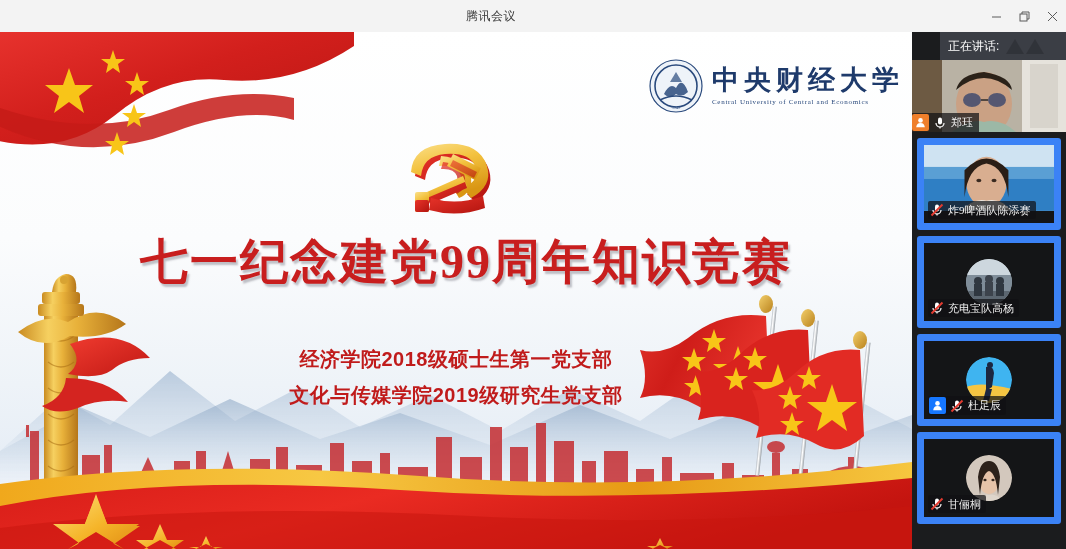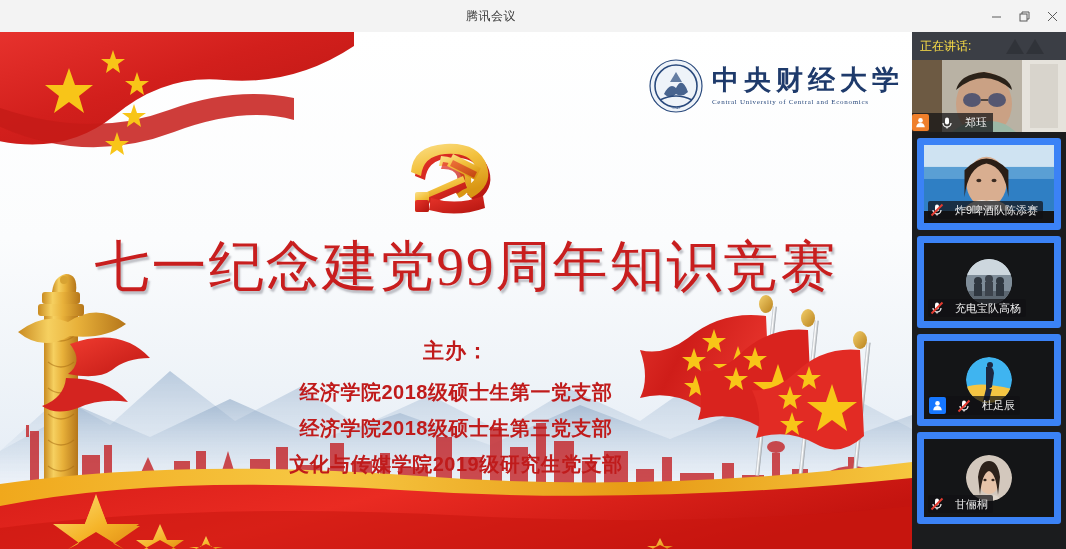--- a/index.html
+++ b/index.html
@@ -51,38 +51,38 @@
            color:#1e3a6b;letter-spacing:5px;text-shadow:0 1px 1px rgba(255,255,255,.8);}
   .logo-en{font-family:"Liberation Serif","DejaVu Serif",serif;font-size:7px;color:#2a4a7d;
            letter-spacing:.7px;margin-top:5px;}
 
   
   .emblem{position:absolute;left:50%;top:104px;transform:translateX(-50%);width:118px;height:84px;}
 
   
   .bigtitle{position:absolute;left:0;top:198px;width:932px;text-align:center;
             font-family:"Liberation Serif","DejaVu Serif",serif;
-            font-size:55px;font-weight:normal;color:#c81e1e;letter-spacing:2px;
+            font-size:48px;font-weight:bold;color:#c81e1e;letter-spacing:2px;
             text-shadow:2px 3px 2px rgba(120,120,130,.45);white-space:nowrap;}
 
   
   .org{position:absolute;left:0;top:305px;width:912px;text-align:center;}
   .org-head{font-size:21px;font-weight:bold;color:#c01b1b;letter-spacing:1px;margin-bottom:14px;}
   .org-line{font-size:20px;font-weight:bold;color:#c01b1b;letter-spacing:.5px;margin:9px 0;}
 
   
   .sb-head{height:28px;display:flex;align-items:center;padding:0 8px;
-           background:#3b3e45;color:#fde047;font-size:12px;position:relative;overflow:hidden;}
+           background:#3b3e45;color:#ffffff;font-size:12px;position:relative;overflow:hidden;margin-left:28px;}
   .sb-head .wm{position:absolute;right:18px;top:4px;opacity:.22;}
   .tile{position:relative;margin:6px 5px 0 5px;height:78px;border:7px solid #3b82f6;
         border-radius:3px;overflow:hidden;background:#141517;}
   .tile.speaking{margin:0 0 0 0;height:72px;border:none;border-radius:0;}
   .tile-media{position:absolute;inset:0;}
-  .tile-label{position:absolute;left:4px;bottom:4px;display:flex;align-items:center;gap:10px;
-              background:rgba(16,17,19,.72);border-radius:2px;padding:1px 5px 1px 1px;max-width:140px;}
+  .tile-label{position:absolute;left:4px;bottom:4px;display:flex;align-items:center;gap:3px;
+              background:rgba(16,17,19,.72);border-radius:2px;padding:1px 5px 1px 1px;max-width:140px;font-family:Liberation Serif, serif;}
   .tile.speaking .tile-label{left:0;bottom:0;border-radius:0;padding:1px 6px 1px 0;}
   .av{width:17px;height:17px;border-radius:2px;flex:0 0 auto;display:flex;align-items:center;justify-content:center;}
   .av.orange{background:#ef7f2b;}
   .av.blue{background:#1677ff;}
   .mic{width:16px;height:16px;flex:0 0 auto;}
   .nm{color:#f0f0f0;font-size:11px;white-space:nowrap;overflow:hidden;
       text-overflow:ellipsis;filter:blur(.35px);}
 
   .avatar-circle{position:absolute;left:50%;top:50%;transform:translate(-50%,-50%);
                  width:46px;height:46px;border-radius:50%;overflow:hidden;}
@@ -357,23 +357,21 @@
         <path d="M30,62 L68,46 L70,52 L33,68 Z" fill="url(#em2)"></path>
 
         <rect x="18" y="56" width="14" height="20" rx="2" fill="url(#em1)"></rect>
         <rect x="18" y="64" width="14" height="12" rx="2" fill="url(#em2)"></rect>
         <path d="M34,62 Q60,70 86,60 L88,72 Q60,82 32,74 Z" fill="url(#em2)"></path>
       </svg>
 
       <div class="bigtitle">七一纪念建党99周年知识竞赛</div>
 
       <div class="org">
-        <div class="org-head">主办：</div>
         <div class="org-line">经济学院2018级硕士生第一党支部</div>
-        <div class="org-line">经济学院2018级硕士生第三党支部</div>
         <div class="org-line">文化与传媒学院2019级研究生党支部</div>
       </div>
 
     </div>
   </div>
 
   <div class="sidebar">
 
     <div class="sb-head">
       <span>正在讲话:</span>

